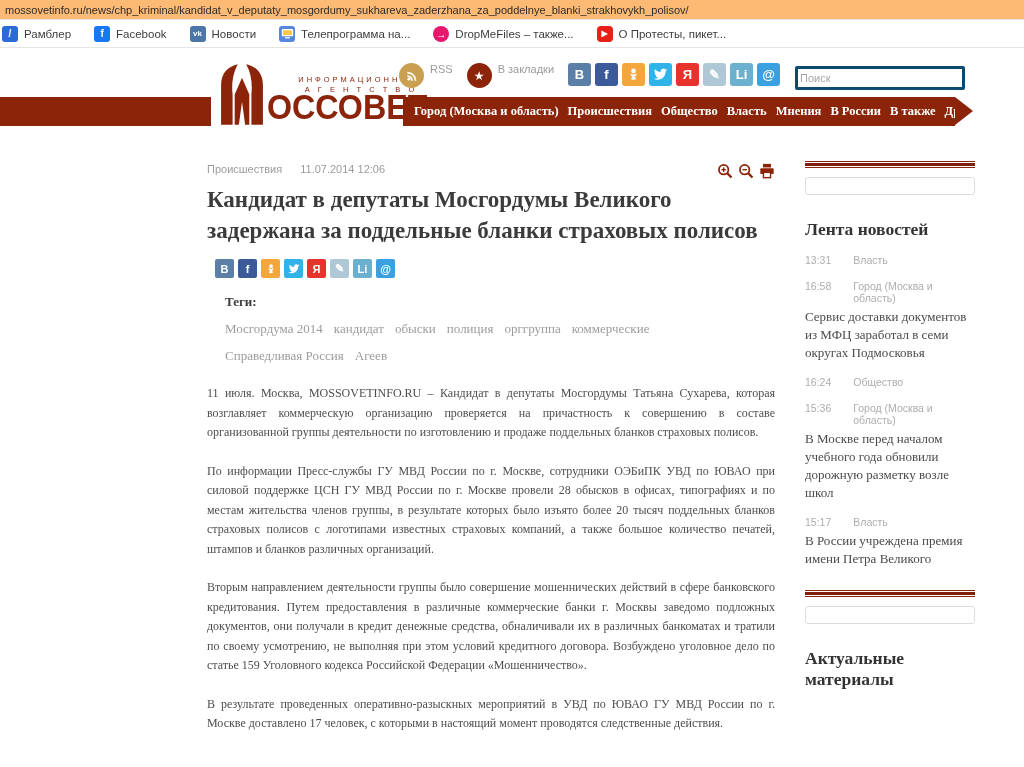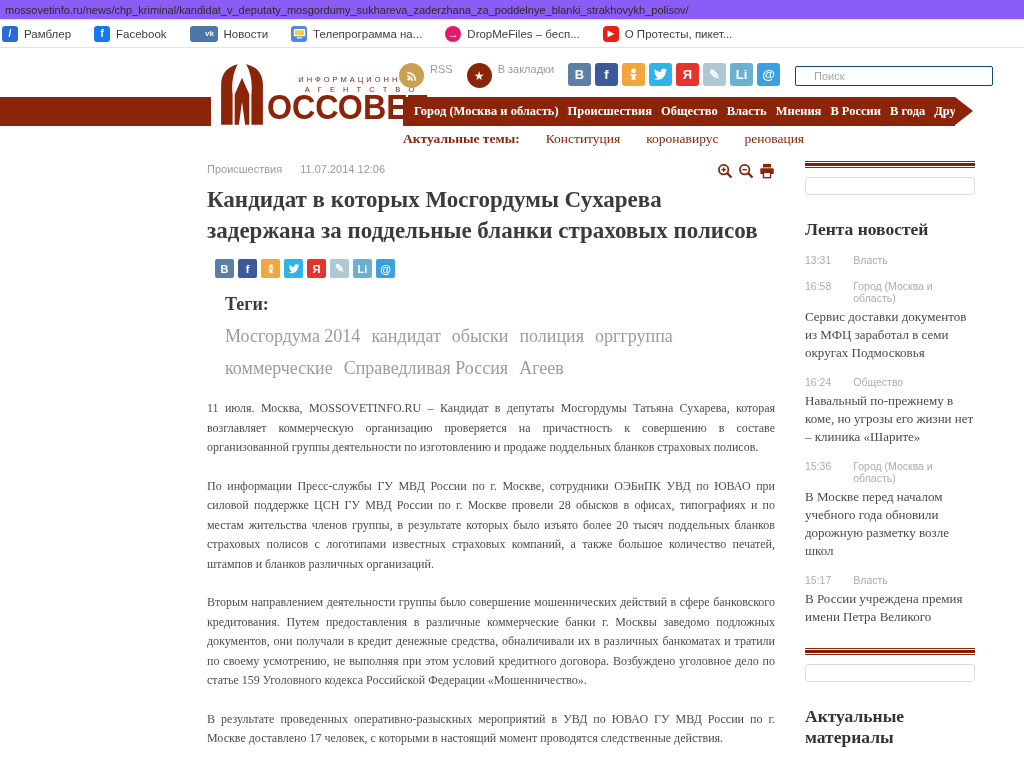--- a/index.html
+++ b/index.html
@@ -1,33 +1,33 @@
 <!DOCTYPE html>
 <html><head>
 <meta charset="utf-8">
 <style>
   html,body{margin:0;padding:0;background:#fff;}
   .screen{position:relative;width:1024px;height:767px;background:#fff;overflow:hidden;
           font-family:"Liberation Sans",sans-serif;}
   a{text-decoration:none;color:inherit;cursor:pointer;}
 
   
-  .urlbar{position:absolute;top:0;left:0;width:100%;height:19px;background:#8b5cf6;
+  .urlbar{position:absolute;top:0;left:0;width:100%;height:19px;background:#fdba74;
           border-bottom:1px solid #e4e4e4;display:flex;align-items:center;}
   .urlbar .url{font-size:11px;color:#2b2b2b;padding-left:5px;white-space:nowrap;}
   .bookmarksbar{position:absolute;top:20px;left:0;width:100%;height:27px;background:#fff;
           border-bottom:1px solid #e4e4e4;display:flex;align-items:center;gap:23px;padding-left:2px;}
   .bm{display:flex;align-items:center;gap:6px;}
   .bm .fav{width:16px;height:16px;border-radius:3px;color:#fff;font-size:10px;font-weight:bold;
            display:flex;align-items:center;justify-content:center;overflow:hidden;flex:none;}
   .bm .fav svg{width:13px;height:13px;}
   .bm .bm-label{font-size:11.5px;color:#3d3d3d;white-space:nowrap;}
   .fav[data-icon="dropmefiles-icon"]{border-radius:50%;font-size:11px;}
   .fav[data-icon="youtube-icon"]{border-radius:4px;font-size:8px;}
-  .fav[data-icon="vk-favicon"]{font-size:8px;padding-left:12px;}
+  .fav[data-icon="vk-favicon"]{font-size:8px;}
 
   
   .left-band{position:absolute;left:0;top:97px;width:211px;height:29px;background:#8b2409;}
   .logo{position:absolute;left:219px;top:64px;display:flex;align-items:flex-end;}
   .logo-m{width:46px;height:61px;}
   .logo-right{margin-left:2px;}
   .agency{font-size:7.5px;letter-spacing:3px;color:#8b2409;text-align:right;line-height:10px;
           padding-right:4px;}
   .logo-name{font-family:"Liberation Sans",sans-serif;font-weight:bold;font-size:31px;line-height:30px;
           color:#8b2409;letter-spacing:0;transform:scale(1.04,1.12);transform-origin:left bottom;}
@@ -38,22 +38,22 @@
   .circ.star{background:#8b2409;color:#fff;font-size:12px;}
   .circ svg{width:14px;height:14px;}
   .headrow .lbl{font-size:11px;color:#9b9b9b;margin:0 14px 0 6px;}
   .socrow{display:flex;gap:4px;}
   .soc{width:23px;height:23px;border-radius:3px;color:#fff;display:flex;align-items:center;
        justify-content:center;font-weight:bold;font-size:13px;flex:none;}
   .soc svg{width:15px;height:15px;}
   .share .soc{width:19px;height:19px;border-radius:2px;font-size:11px;}
   .share .soc svg{width:12px;height:12px;}
 
-  .search{position:absolute;left:795px;top:66px;width:160px;height:18px;border:1px solid #0c4a6e;
-          border-radius:2px;font-size:11px;color:#555;padding:0 18px;outline:none;}
+  .search{position:absolute;left:795px;top:66px;width:160px;height:18px;border:3px solid #0c4a6e;
+          border-radius:2px;font-size:11px;color:#555;padding:0 2px;outline:none;}
   .search::placeholder{color:#a6a6a6;}
 
   .mainnav{position:absolute;left:403px;top:97px;width:552px;height:29px;background:#8b2409;
            display:flex;align-items:center;gap:9px;padding-left:11px;box-sizing:border-box;white-space:nowrap;}
   .mainnav::after{content:"";position:absolute;left:100%;top:0;
            border-top:14.5px solid transparent;border-bottom:14.5px solid transparent;
            border-left:18px solid #8b2409;}
   .mainnav a{color:#fff;font-family:"Liberation Serif","DejaVu Serif",serif;font-weight:bold;
            font-size:12.5px;}
   .topics{position:absolute;left:403px;top:131px;display:flex;align-items:center;gap:26px;
@@ -61,21 +61,21 @@
   .topics .t-label{font-weight:bold;}
 
   
   .content{position:absolute;left:207px;top:163px;width:568px;}
   .crumbs{display:flex;gap:18px;font-size:11px;color:#9c9c9c;align-items:center;}
   .tools{position:absolute;right:0;top:0;display:flex;gap:5px;}
   .tools svg{width:16px;height:16px;}
   .a-title{font-family:"Liberation Serif","DejaVu Serif",serif;font-weight:bold;font-size:23px;
            line-height:31px;color:#3b3b3b;margin:9px 0 13px;}
   .share{margin-left:8px;}
-  .tagrow{margin:16px 0 0 18px;font-family:"Liberation Serif","DejaVu Serif",serif;font-size:18px;
+  .tagrow{margin:16px 0 0 18px;font-family:"Liberation Serif","DejaVu Serif",serif;font-size:13px;
           color:#9c9c9c;display:flex;gap:11px;flex-wrap:wrap;}
   .tagrow .tg-label{font-weight:bold;color:#3c3c3c;}
   .a-body{margin-top:20px;}
   .a-body p{font-family:Liberation Serif, serif;font-size:12px;line-height:19.5px;
           color:#4d4d4d;text-align:justify;margin:0 0 7px;}
   .a-body p + p{margin-top:19px;}
 
   
   .sidebar{position:absolute;left:805px;top:161px;width:170px;}
   .sb-divider .thin{height:1px;background:#8b2409;}
@@ -121,21 +121,21 @@
             <rect x="1" y="2.5" width="14" height="9" rx="1.5" fill="#fff"></rect>
             <rect x="2.5" y="4" width="11" height="6" fill="#f7c948"></rect>
             <rect x="5" y="12.5" width="6" height="1.5" fill="#fff"></rect>
           </svg>
         </span>
         <span class="bm-label">Телепрограмма на...</span>
       </span>
 
       <span class="bm">
         <span class="fav" data-icon="dropmefiles-icon" style="background-color: rgb(229, 24, 110);">→</span>
-        <span class="bm-label">DropMeFiles – бесп...</span>
+        <span class="bm-label">DropMeFiles – также...</span>
       </span>
 
       <span class="bm">
         <span class="fav" data-icon="youtube-icon" style="background-color: rgb(230, 33, 23);">▶</span>
         <span class="bm-label">О Протесты, пикет...</span>
       </span>
     </div>
 
   <div class="left-band"></div>
 
@@ -195,33 +195,24 @@
   <input class="search" type="text" placeholder="Поиск" style="">
 
   <nav class="mainnav">
 
   <a>Город (Москва и область)</a>
       <a>Происшествия</a>
       <a>Общество</a>
       <a>Власть</a>
       <a>Мнения</a>
       <a>В России</a>
-      <a>В года</a>
+      <a>В также</a>
       <a>Другое</a>
     </nav>
 
-  <div class="topics">
-    <span class="t-label">Актуальные темы:</span>
-    <span class="topics" style="position:static">
-
-    <a>Конституция</a>
-        <a>коронавирус</a>
-        <a>реновация</a>
-      </span>
-  </div>
 
   <div class="content">
     <div class="crumbs">
       <a>Происшествия</a>
       <span>11.07.2014 12:06</span>
       <span class="tools">
         <a>
           <svg viewBox="0 0 18 18">
               <circle cx="7.5" cy="7.5" r="5.3" fill="none" stroke="#8b2409" stroke-width="2"></circle>
           <line x1="11.7" y1="11.7" x2="16.3" y2="16.3" stroke="#8b2409" stroke-width="2.6"></line>
@@ -236,21 +227,21 @@
             </svg></a>
         <a>
           <svg viewBox="0 0 18 18">
               <rect x="4.5" y="1" width="9" height="4" fill="#8b2409"></rect>
           <rect x="1.5" y="6" width="15" height="6.5" rx="1" fill="#8b2409"></rect>
           <rect x="5" y="10.5" width="8" height="6" fill="#fff" stroke="#8b2409" stroke-width="1.6"></rect>
             </svg></a>
       </span>
     </div>
 
-    <h1 class="a-title">Кандидат в которых Мосгордумы Сухарева задержана за поддельные бланки страховых полисов</h1>
+    <h1 class="a-title">Кандидат в депутаты Мосгордумы Великого задержана за поддельные бланки страховых полисов</h1>
 
     <div class="socrow share">
 
         <a class="soc" data-icon="vk-icon" style="background-color: rgb(91, 127, 166);">B</a>
 
         <a class="soc" data-icon="facebook-icon" style="background-color: rgb(60, 90, 153);">f</a>
 
         <a class="soc" data-icon="odnoklassniki-icon" style="background-color: rgb(242, 166, 60);">
           <svg viewBox="0 0 24 24" fill="#fff">
             <circle cx="12" cy="6.3" r="3.8"></circle>
@@ -321,21 +312,20 @@
             <a>Город (Москва и область)</a>
           </div>
           <a class="sb-news-title" style="display:block">Сервис доставки документов из МФЦ заработал в семи округах Подмосковья</a>
         </div>
 
         <div class="sb-item">
           <div class="sb-meta">
             <span>16:24</span>
             <a>Общество</a>
           </div>
-          <a class="sb-news-title" style="display:block">Навальный по-прежнему в коме, но угрозы его жизни нет – клиника «Шарите»</a>
         </div>
 
         <div class="sb-item">
           <div class="sb-meta">
             <span>15:36</span>
             <a>Город (Москва и область)</a>
           </div>
           <a class="sb-news-title" style="display:block">В Москве перед началом учебного года обновили дорожную разметку возле школ</a>
         </div>
 

